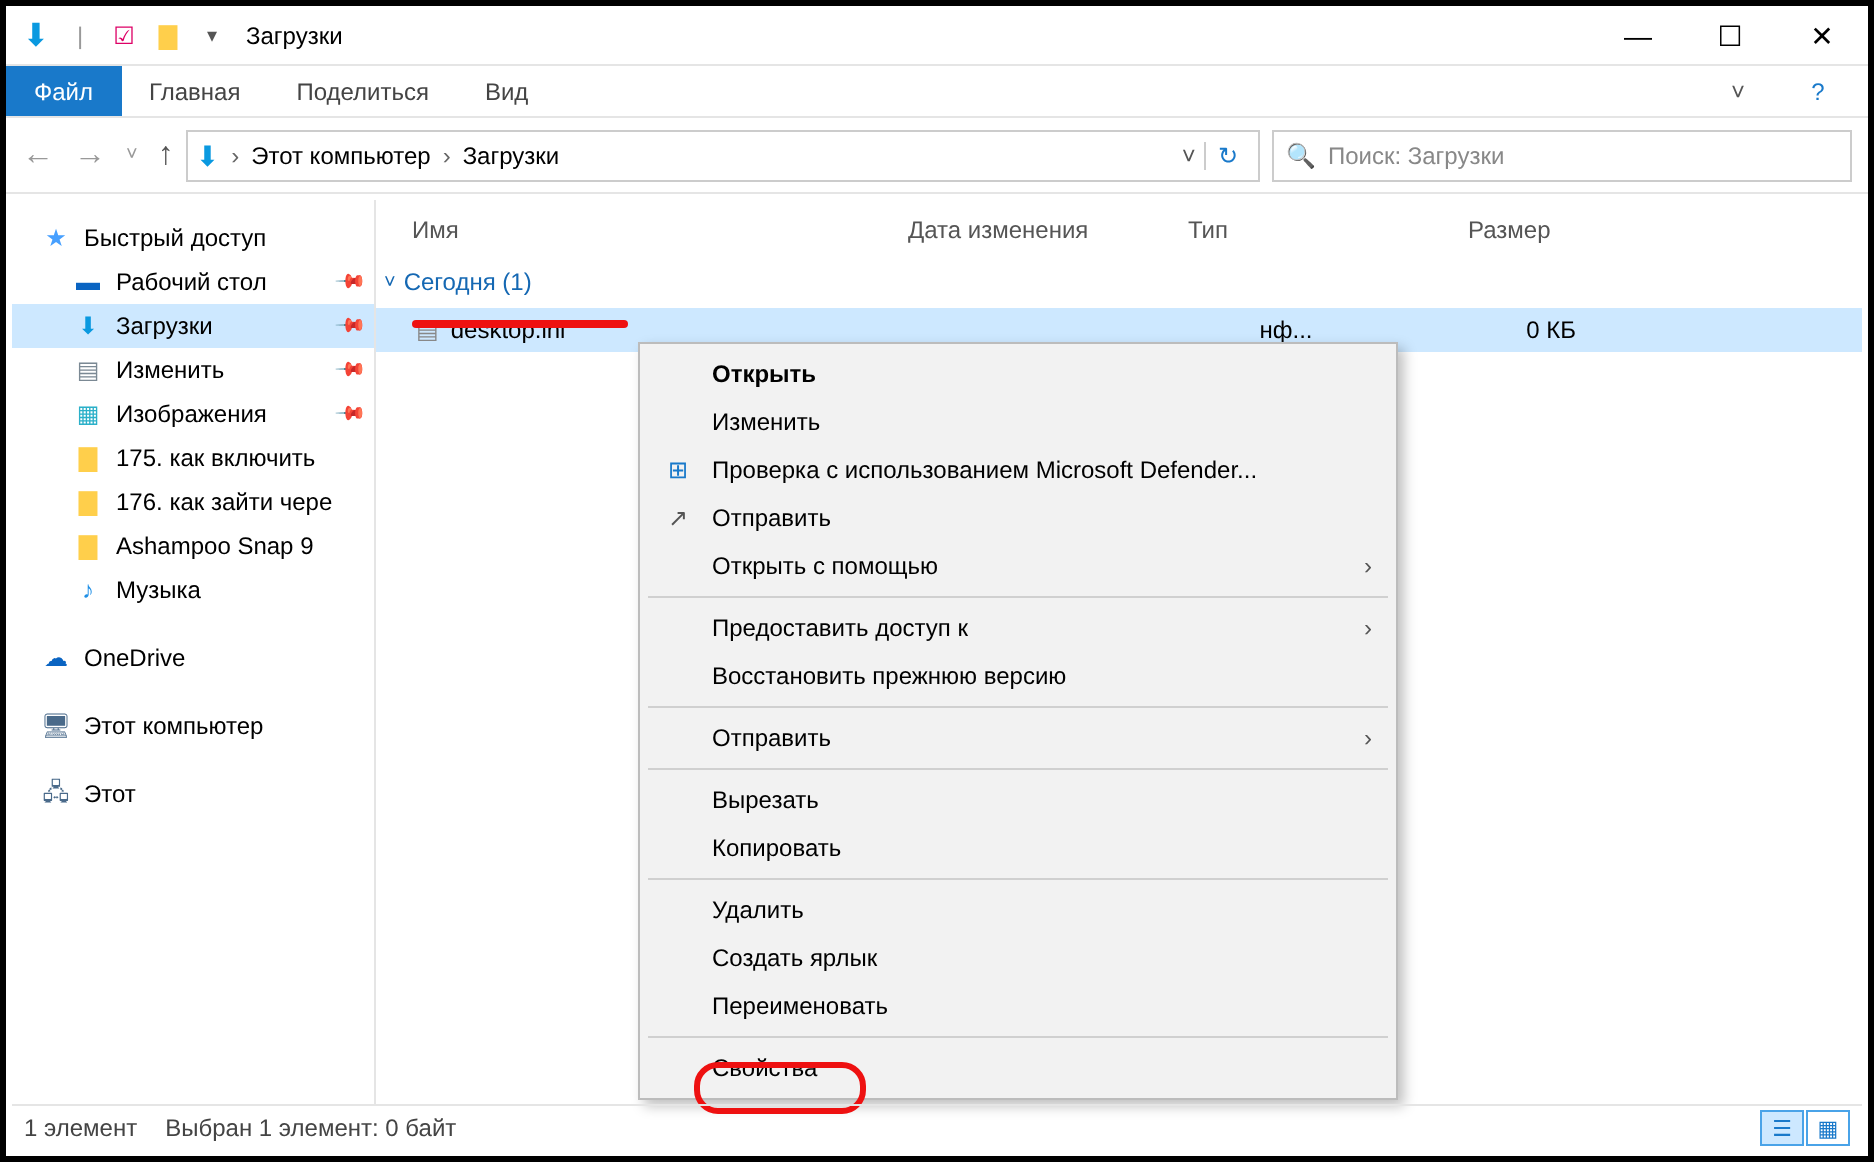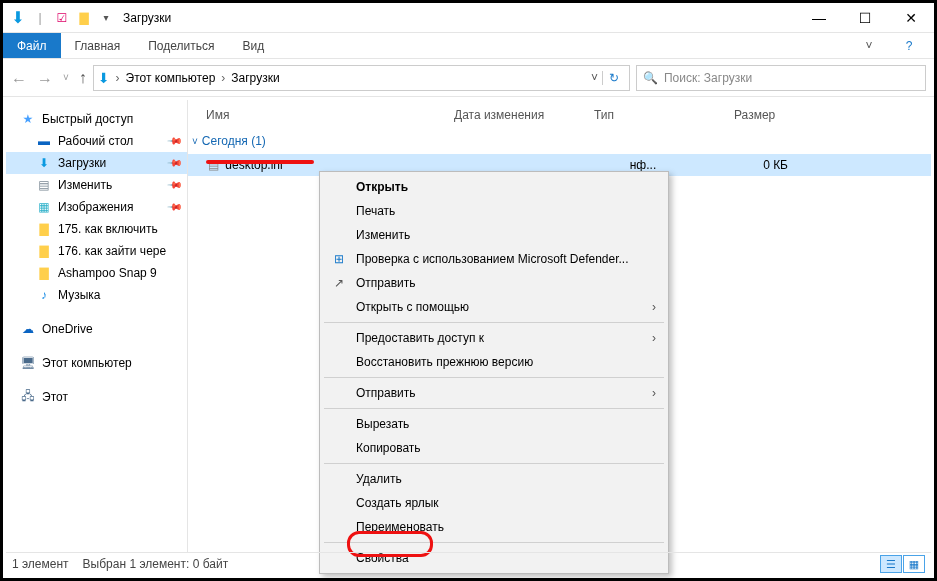--- a/index.html
+++ b/index.html
@@ -159,21 +159,21 @@
   .red-underline {
     position:absolute;
     left: 18px; top: 60px;
     width: 108px; height: 4px; background: #e11; border-radius: 2px;
   }
   
   .ctxmenu {
     position: absolute;
     left: 316px;
     top: 168px;
-    width: 350px;
+    width: 380px;
     background: #f2f2f2;
     border: 1px solid #bcbcbc;
     box-shadow: 3px 3px 6px rgba(0,0,0,.25);
     padding: 3px 2px;
     font-size: 12px;
   }
   .ctxmenu .mi {
     display: flex;
     align-items: center;
     height: 24px;
@@ -346,23 +346,20 @@
     </div>
     <div class="red-underline"></div>
   </div>
 </div>
 
 <div class="ctxmenu">
   <div class="mi bold">
       <span>Открыть</span>
     </div>
   <div class="mi">
-      <span>Печать</span>
-    </div>
-  <div class="mi">
       <span>Изменить</span>
     </div>
   <div class="mi">
     <span class="mico" style="color:#1979ca;">⊞</span>
     <span>Проверка с использованием Microsoft Defender...</span>
   </div>
   <div class="mi">
     <span class="mico" style="color:#555;">↗</span>
     <span>Отправить</span>
   </div>

